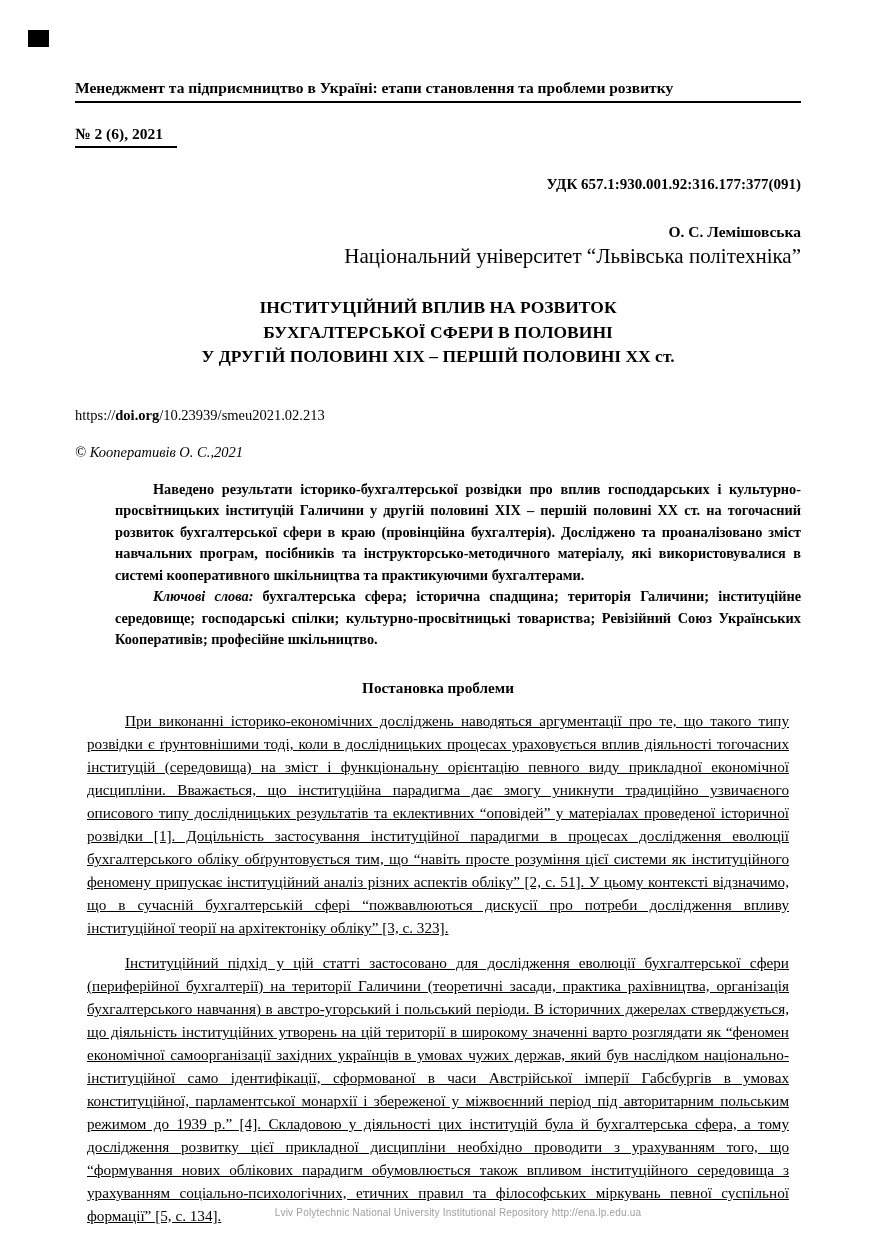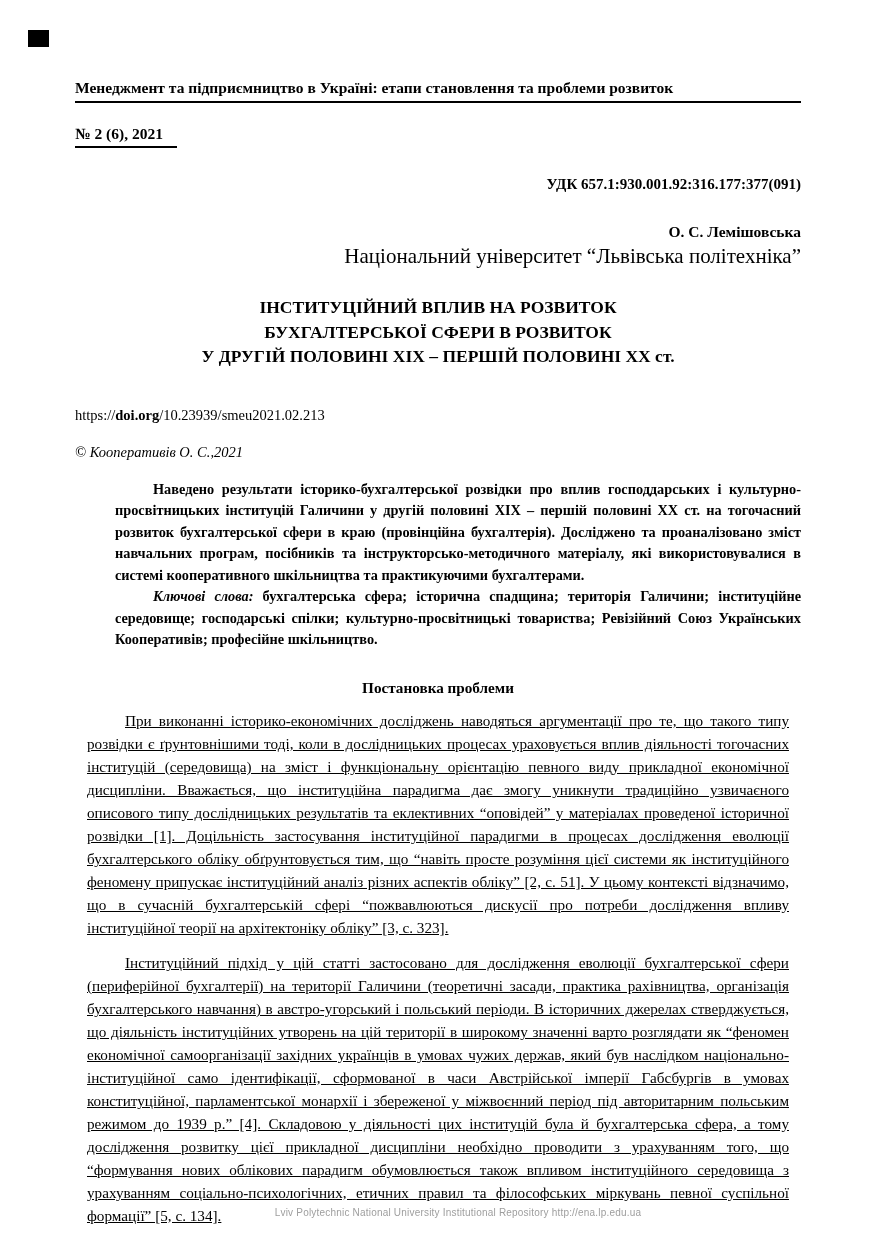--- a/index.html
+++ b/index.html
@@ -131,35 +131,35 @@
 </style>
 </head>
 <body>
 
 <div class="page">
 
   <div class="corner-mark"></div>
 
   <div class="content">
 
-    <div class="journal-line">Менеджмент та підприємництво в Україні: етапи становлення та проблеми розвиток</div>
+    <div class="journal-line">Менеджмент та підприємництво в Україні: етапи становлення та проблеми розвитку</div>
 
     <div class="issue-line-wrap">
       <span class="issue-line">№ 2 (6), 2021</span>
     </div>
 
     <div class="udc">УДК 657.1:930.001.92:316.177:377(091)</div>
 
     <div class="author">О. С. Лемішовська</div>
 
     <div class="affiliation">Національний університет “Львівська політехніка”</div>
 
     <div class="title">
       <div>ІНСТИТУЦІЙНИЙ ВПЛИВ НА РОЗВИТОК</div>
-      <div>БУХГАЛТЕРСЬКОЇ СФЕРИ В РОЗВИТОК</div>
+      <div>БУХГАЛТЕРСЬКОЇ СФЕРИ В ПОЛОВИНІ</div>
       <div>У ДРУГІЙ ПОЛОВИНІ XIX – ПЕРШІЙ ПОЛОВИНІ XX ст.</div>
     </div>
 
     <div class="doi"><span>https://</span><span class="domain">doi.org</span><span>/10.23939/smeu2021.02.213</span></div>
 
     <div class="copyright">© Кооперативів О. С.,2021</div>
 
     <div class="abstract-block">
       <p>Наведено результати історико-бухгалтерської розвідки про вплив господдарських і культурно-просвітницьких інституцій Галичини у другій половині XIX – першій половині XX ст. на тогочасний розвиток бухгалтерської сфери в краю (провінційна бухгалтерія). Досліджено та проаналізовано зміст навчальних програм, посібників та інструкторсько-методичного матеріалу, які використовувалися в системі кооперативного шкільництва та практикуючими бухгалтерами.</p>
       <p><span class="kw-label">Ключові слова:</span> <span>бухгалтерська сфера; історична спадщина; територія Галичини; інституційне середовище; господарські спілки; культурно-просвітницькі товариства; Ревізійний Союз Українських Кооперативів; професійне шкільництво.</span></p>

